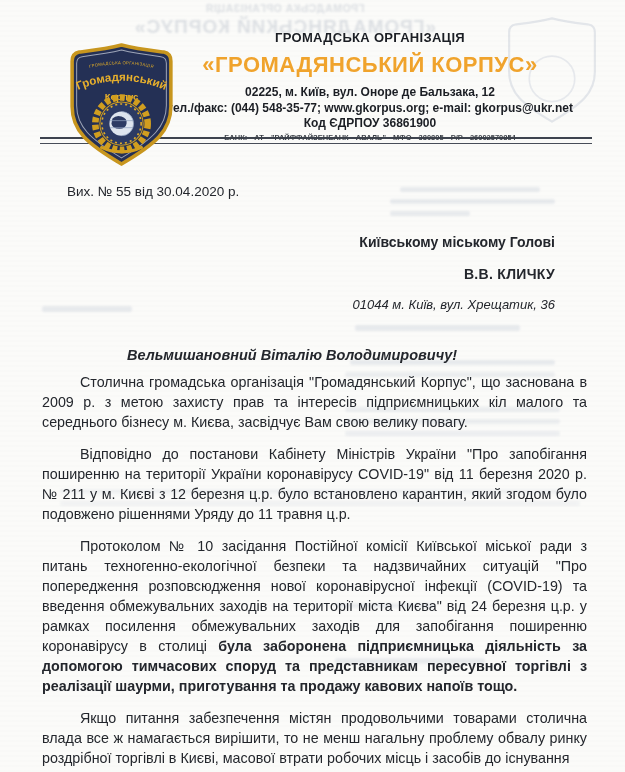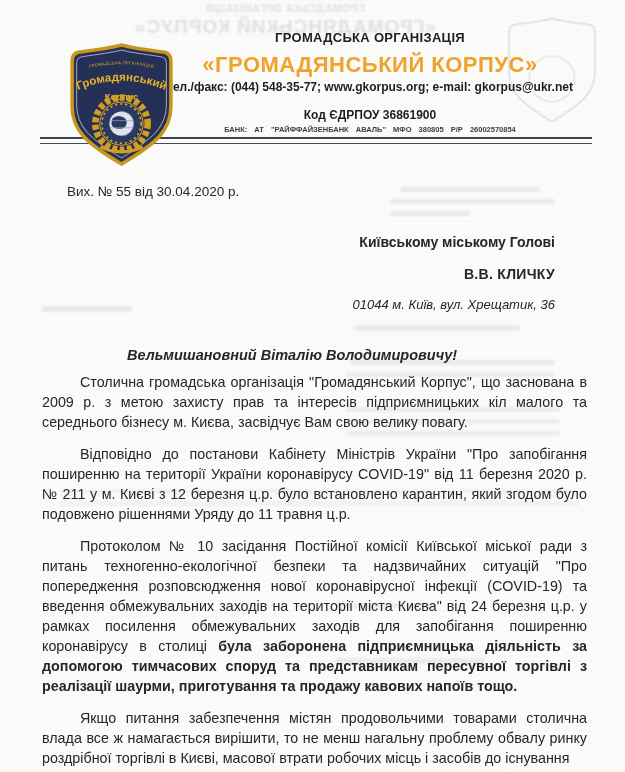--- a/index.html
+++ b/index.html
@@ -28,21 +28,21 @@
   
   .emblem{position:absolute;left:62px;top:40px;width:119px;height:129px;z-index:3;}
   .head-text{
     position:absolute;left:150px;top:30px;width:440px;
     text-align:center;color:#1b1e24;z-index:2;
   }
   .org-type{font-size:13px;font-weight:bold;letter-spacing:.3px;}
   .org-name{font-size:22px;font-weight:bold;letter-spacing:.5px;margin-top:7px;}
   .org-addr{font-size:12px;font-weight:bold;margin-top:7px;}
   .org-contacts{font-size:12px;font-weight:bold;margin-top:2px;}
-  .org-code{font-size:12px;font-weight:bold;margin-top:14px;}
+  .org-code{font-size:12px;font-weight:bold;margin-top:1px;}
   .org-bank{font-size:7.5px;font-weight:bold;margin-top:3px;word-spacing:5px;color:#3a3f47;}
   .rule{
     position:absolute;left:40px;width:552px;top:137px;height:4px;
     border-top:2px solid #3d434e;border-bottom:1px solid #474d58;z-index:1;
   }
   
   .ref{position:absolute;top:184px;left:67px;font-size:13.5px;color:#23262c;}
   .recipient{
     position:absolute;top:234px;right:70px;text-align:right;
     font-size:14px;font-weight:bold;color:#23262c;
@@ -113,20 +113,21 @@
     <circle cx="59" cy="83" r="19.5" fill="none" stroke="#e0ac28" stroke-width="1.6" stroke-dasharray="2 3"></circle>
     <circle cx="59" cy="83" r="12" fill="#dde4ee"></circle>
     <path d="M50 78 q4 -4 9 -2 q6 2 5 7 q-1 5 -7 5 q-7 0 -8 -5 z" fill="#2c3a63"></path>
     <path d="M59 71 a12 12 0 0 1 0 24 M47.5 80 h23 M47.5 87 h23" fill="none" stroke="#8fa0bd" stroke-width=".7"></path>
     <path d="M38 106 Q59 116 80 106" stroke="#d19e1f" stroke-width="3" fill="none"></path>
   </svg>
 
   <div class="head-text">
     <div class="org-type">ГРОМАДСЬКА ОРГАНІЗАЦІЯ</div>
     <div class="org-name" style="color:#f0a32c;">«ГРОМАДЯНСЬКИЙ КОРПУС»</div>
+    <div class="org-addr">02225, м. Київ, вул. Оноре де Бальзака, 12</div>
     <div class="org-contacts">тел./факс: (044) 548-35-77; www.gkorpus.org; e-mail: gkorpus@ukr.net</div>
     <div class="org-code">Код ЄДРПОУ 36861900</div>
     <div class="org-bank">БАНК: АТ "РАЙФФАЙЗЕНБАНК АВАЛЬ"  МФО 380805  Р/Р 26002570854</div>
   </div>
 
   <div class="ref">Вих. № 55 від  30.04.2020 р.</div>
 
   <div class="recipient">
     <div class="r1">Київському міському Голові</div>
     <div class="r2">В.В. КЛИЧКУ</div>

